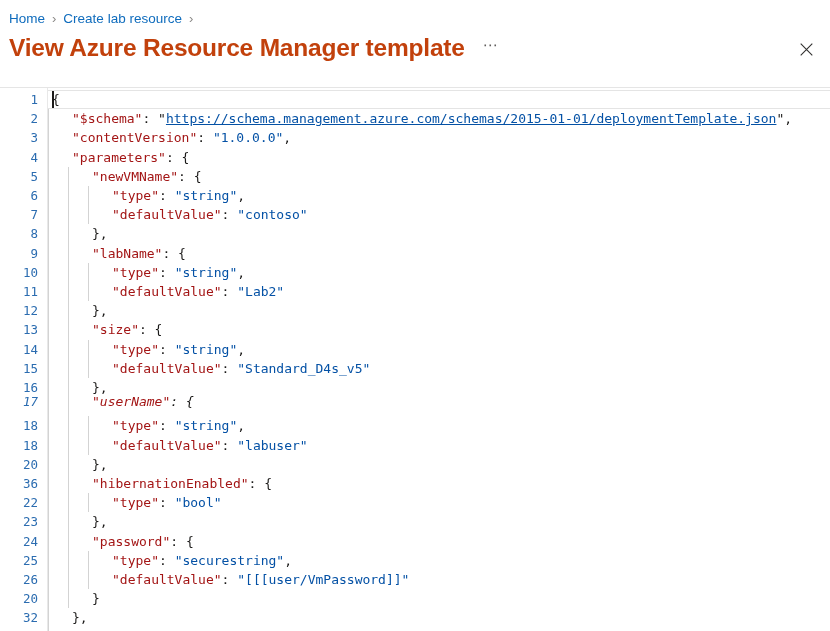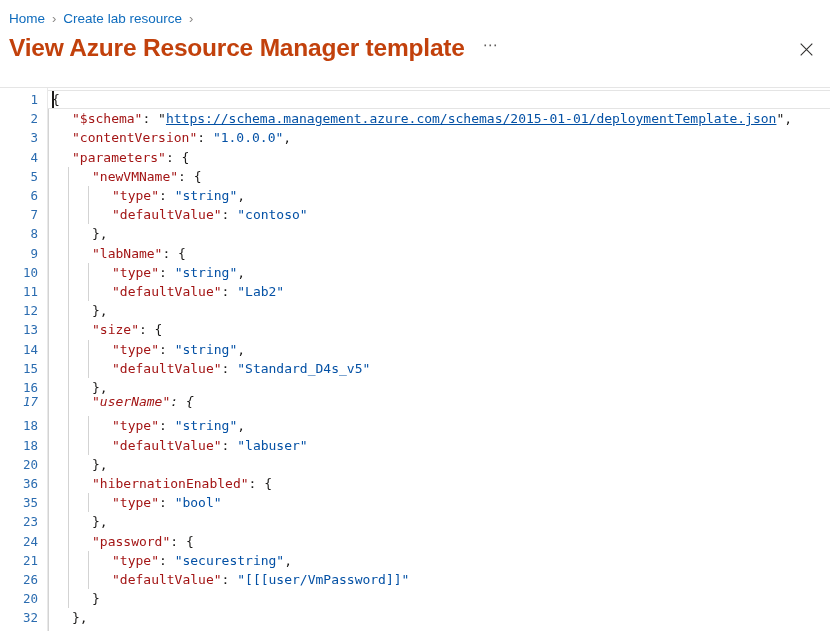--- a/index.html
+++ b/index.html
@@ -220,24 +220,24 @@
       <div class="row" style="position: absolute; left: 0px; right: 0px; top: 213.2px;"><span class="ln">12</span><span class="code" style="left: 52px;"><span style="display: inline-block; width: 40px;"></span><span class="t-pun">},</span></span></div>
       <div class="row" style="position: absolute; left: 0px; right: 0px; top: 232.4px;"><span class="ln">13</span><span class="code" style="left: 52px;"><span style="display: inline-block; width: 40px;"></span><span class="t-key">"size"</span><span class="t-pun">: {</span></span></div>
       <div class="row" style="position: absolute; left: 0px; right: 0px; top: 251.6px;"><span class="ln">14</span><span class="code" style="left: 52px;"><span style="display: inline-block; width: 60px;"></span><span class="t-key">"type"</span><span class="t-pun">: </span><span class="t-str">"string"</span><span class="t-pun">,</span></span></div>
       <div class="row" style="position: absolute; left: 0px; right: 0px; top: 270.8px;"><span class="ln">15</span><span class="code" style="left: 52px;"><span style="display: inline-block; width: 60px;"></span><span class="t-key">"defaultValue"</span><span class="t-pun">: </span><span class="t-str">"Standard_D4s_v5"</span></span></div>
       <div class="row" style="position: absolute; left: 0px; right: 0px; top: 290px;"><span class="ln">16</span><span class="code" style="left: 52px;"><span style="display: inline-block; width: 40px;"></span><span class="t-pun">},</span></span></div>
       <div class="row" style="position: absolute; left: 0px; right: 0px; top: 304px; font-style: italic;"><span class="ln">17</span><span class="code" style="left: 52px;"><span style="display: inline-block; width: 40px;"></span><span class="t-key">"userName"</span><span class="t-pun">: {</span></span></div>
       <div class="row" style="position: absolute; left: 0px; right: 0px; top: 328.4px;"><span class="ln">18</span><span class="code" style="left: 52px;"><span style="display: inline-block; width: 60px;"></span><span class="t-key">"type"</span><span class="t-pun">: </span><span class="t-str">"string"</span><span class="t-pun">,</span></span></div>
       <div class="row" style="position: absolute; left: 0px; right: 0px; top: 347.6px;"><span class="ln">18</span><span class="code" style="left: 52px;"><span style="display: inline-block; width: 60px;"></span><span class="t-key">"defaultValue"</span><span class="t-pun">: </span><span class="t-str">"labuser"</span></span></div>
       <div class="row" style="position: absolute; left: 0px; right: 0px; top: 366.8px;"><span class="ln">20</span><span class="code" style="left: 52px;"><span style="display: inline-block; width: 40px;"></span><span class="t-pun">},</span></span></div>
       <div class="row" style="position: absolute; left: 0px; right: 0px; top: 386px;"><span class="ln">36</span><span class="code" style="left: 52px;"><span style="display: inline-block; width: 40px;"></span><span class="t-key">"hibernationEnabled"</span><span class="t-pun">: {</span></span></div>
-      <div class="row" style="position: absolute; left: 0px; right: 0px; top: 405.2px;"><span class="ln">35</span><span class="code" style="left: 52px;"><span style="display: inline-block; width: 60px;"></span><span class="t-key">"type"</span><span class="t-pun">: </span><span class="t-str">"bool"</span></span></div>
+      <div class="row" style="position: absolute; left: 0px; right: 0px; top: 405.2px;"><span class="ln">22</span><span class="code" style="left: 52px;"><span style="display: inline-block; width: 60px;"></span><span class="t-key">"type"</span><span class="t-pun">: </span><span class="t-str">"bool"</span></span></div>
       <div class="row" style="position: absolute; left: 0px; right: 0px; top: 424.4px;"><span class="ln">23</span><span class="code" style="left: 52px;"><span style="display: inline-block; width: 40px;"></span><span class="t-pun">},</span></span></div>
       <div class="row" style="position: absolute; left: 0px; right: 0px; top: 443.6px; padding-left: 13px;"><span class="ln">24</span><span class="code" style="left: 52px;"><span style="display: inline-block; width: 40px;"></span><span class="t-key">"password"</span><span class="t-pun">: {</span></span></div>
-      <div class="row" style="position: absolute; left: 0px; right: 0px; top: 462.8px;"><span class="ln">21</span><span class="code" style="left: 52px;"><span style="display: inline-block; width: 60px;"></span><span class="t-key">"type"</span><span class="t-pun">: </span><span class="t-str">"securestring"</span><span class="t-pun">,</span></span></div>
+      <div class="row" style="position: absolute; left: 0px; right: 0px; top: 462.8px;"><span class="ln">25</span><span class="code" style="left: 52px;"><span style="display: inline-block; width: 60px;"></span><span class="t-key">"type"</span><span class="t-pun">: </span><span class="t-str">"securestring"</span><span class="t-pun">,</span></span></div>
       <div class="row" style="position: absolute; left: 0px; right: 0px; top: 482px;"><span class="ln">26</span><span class="code" style="left: 52px;"><span style="display: inline-block; width: 60px;"></span><span class="t-key">"defaultValue"</span><span class="t-pun">: </span><span class="t-str">"[[[user/VmPassword]]"</span></span></div>
       <div class="row" style="position: absolute; left: 0px; right: 0px; top: 501.2px;"><span class="ln">20</span><span class="code" style="left: 52px;"><span style="display: inline-block; width: 40px;"></span><span class="t-pun">}</span></span></div>
       <div class="row" style="position: absolute; left: 0px; right: 0px; top: 520.4px;"><span class="ln">32</span><span class="code" style="left: 52px;"><span style="display: inline-block; width: 20px;"></span><span class="t-pun">},</span></span></div>
       <div class="row" style="position: absolute; left: 0px; right: 0px; top: 539.6px;"><span class="ln">29</span><span class="code" style="left: 52px;"><span style="display: inline-block; width: 20px;"></span><span class="t-key">"variables"</span><span class="t-pun">: {</span></span></div>
       <div class="current-line" style="top: 2px;"></div>
       <div class="caret" style="top: 3px;"></div>
     </div>
 </div>
 
 </body></html>

